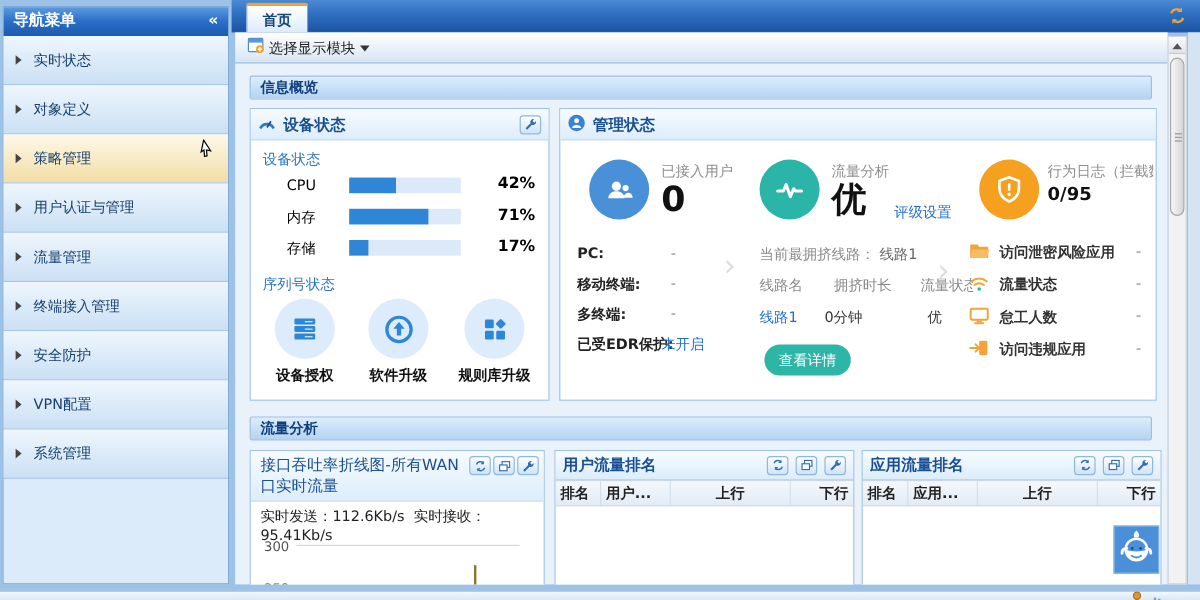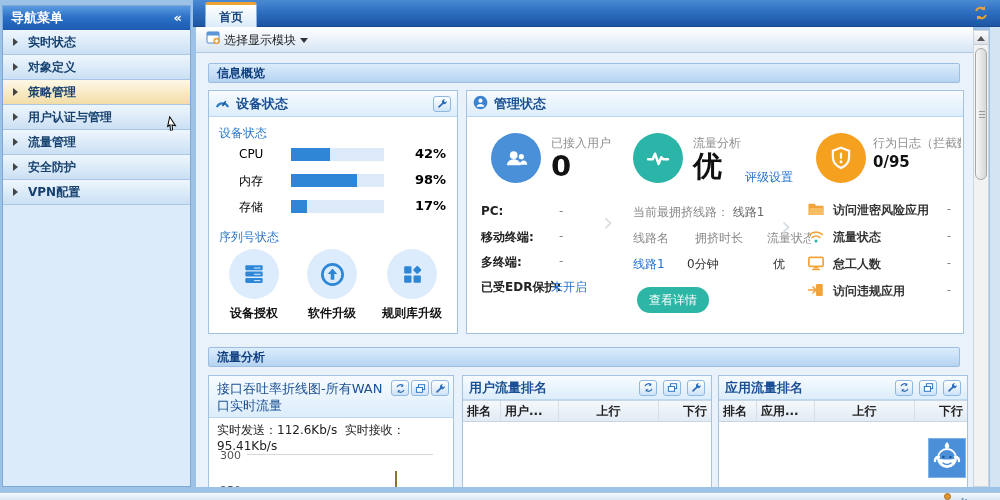--- a/index.html
+++ b/index.html
@@ -8,21 +8,21 @@
   .ab{position:absolute}
   
   .tabbar{left:193px;top:0;width:807px;height:27px;background:linear-gradient(#4a8ad4 0%,#2e6fc0 45%,#1c55a4 100%);border-bottom:1px solid #164a8e}
   .tab{left:12px;top:2px;height:25px;padding:2px 13px;background:linear-gradient(#ffffff,#dcebf9);border:1px solid #8fb2d9;border-top:3px solid #f0a232;border-bottom:none;border-radius:3px 3px 0 0;color:#17457e;font-weight:bold;line-height:20px}
   .toolbar{left:196px;top:27px;width:777px;height:26px;background:linear-gradient(#ffffff,#d6e5f4);border-bottom:1px solid #b0c9e2}
   .toolitem{left:10px;top:4px;height:18px;line-height:18px;color:#222;cursor:pointer;display:flex;align-items:center;gap:4px}
   .caret{width:0;height:0;border:4px solid transparent;border-top:5px solid #333;margin-top:5px}
   
   .sidebar{left:2px;top:5px;width:189px;height:482px;background:#dcebf9;border:1px solid #7ea9d6}
   .sb-header{height:24px;background:linear-gradient(#5a9be0 0%,#2a6ec6 50%,#1c5bb0 100%);color:#fff;font-weight:bold;font-size:13px;line-height:24px;padding:0 8px;display:flex;justify-content:space-between}
-  .sb-item{height:25px;line-height:24px;padding-left:10px;background:linear-gradient(#eef6fd,#cbe0f4);border-bottom:1px solid #a9c7e5;color:#16406e;font-weight:bold;display:flex;align-items:center;gap:6px;cursor:pointer}
+  .sb-item{height:41px;line-height:24px;padding-left:10px;background:linear-gradient(#eef6fd,#cbe0f4);border-bottom:1px solid #a9c7e5;color:#16406e;font-weight:normal;display:flex;align-items:center;gap:6px;cursor:pointer}
   .sb-item.active{background:linear-gradient(#fdf8e7,#f3dda6)}
   .tri{width:0;height:0;border:4px solid transparent;border-left:5px solid #444}
   
   .content{left:196px;top:53px;width:777px;height:434px;background:#e9f1fa;overflow:hidden}
   .secbar{height:20px;background:linear-gradient(#dcedfc,#b5d3f1);border:1px solid #9bbfe4;border-radius:2px;line-height:19px;padding-left:8px;font-weight:bold;color:#0f3f7e}
   .panel{background:#fff;border:1px solid #a3c3e3}
   .phead{height:26px;background:linear-gradient(#f7fbff,#dcedfb);border-bottom:1px solid #bdd7ef;display:flex;align-items:center;padding:0 6px;gap:6px}
   .ptitle{font-weight:bold;font-size:13px;color:#1a4f93;flex:1;white-space:nowrap;overflow:hidden}
   .toolbtn{width:18px;height:16px;border:1px solid #8fb8e0;border-radius:3px;background:linear-gradient(#ffffff,#cfe3f7);display:flex;align-items:center;justify-content:center;cursor:pointer;flex:none}
   .bluelink{color:#1f6fd0;cursor:pointer}
@@ -106,25 +106,33 @@
   <div class="sb-item">
       <span class="tri"></span>
       <span>用户认证与管理</span>
     </div>
   <div class="sb-item">
       <span class="tri"></span>
       <span>流量管理</span>
     </div>
   <div class="sb-item">
       <span class="tri"></span>
+      <span>终端接入管理</span>
+    </div>
+  <div class="sb-item">
+      <span class="tri"></span>
       <span>安全防护</span>
     </div>
   <div class="sb-item">
       <span class="tri"></span>
       <span>VPN配置</span>
+    </div>
+  <div class="sb-item">
+      <span class="tri"></span>
+      <span>系统管理</span>
     </div>
 </div>
 
 <div class="ab" style="left:162px;top:116px;z-index:50">
   <svg width="17" height="19" viewBox="0 0 17 19">
       <path d="M6 1v10l2-2 1.5 5 2-.7L10 8.5h3.5z" fill="#fff" stroke="#000" stroke-width="1" transform="rotate(12 8 9)"></path>
     </svg>
 </div>
 
 <div class="ab content">
@@ -151,21 +159,21 @@
     <div class="mlabel" style="left:30px;top:56px">CPU</div>
     <div class="meter-track" style="left:82px;top:57px">
         <div class="meter-fill" style="width: 42%;"></div>
       </div>
     <div class="mval" style="left:192px;top:55px">42%</div>
 
     <div class="mlabel" style="left:30px;top:82px">内存</div>
     <div class="meter-track" style="left:82px;top:83px">
         <div class="meter-fill" style="width: 71%;"></div>
       </div>
-    <div class="mval" style="left:192px;top:81px">98%</div>
+    <div class="mval" style="left:192px;top:81px">71%</div>
 
     <div class="mlabel" style="left:30px;top:108px">存储</div>
     <div class="meter-track" style="left:82px;top:109px">
         <div class="meter-fill" style="width: 17%;"></div>
       </div>
     <div class="mval" style="left:192px;top:107px">17%</div>
 
     <div class="ab" style="left:10px;top:138px;color:#2b77c8">序列号状态</div>
 
     <div class="ab" style="left:8px;top:158px;width:234px;display:flex;justify-content:space-between">

